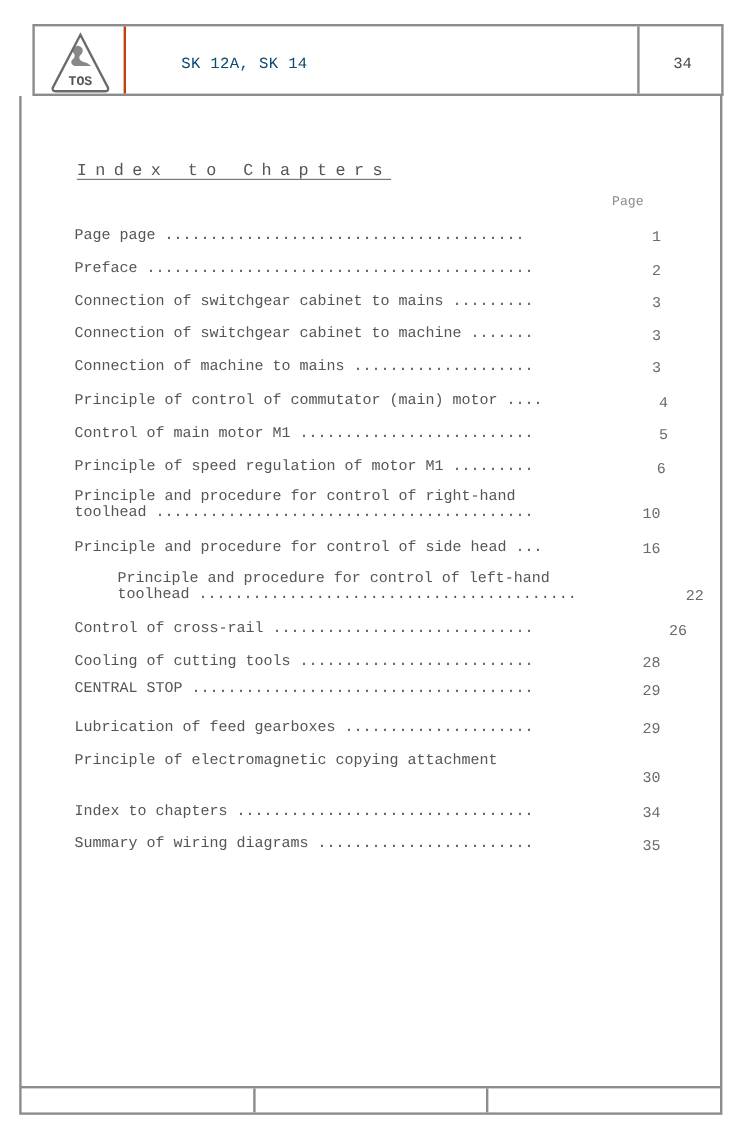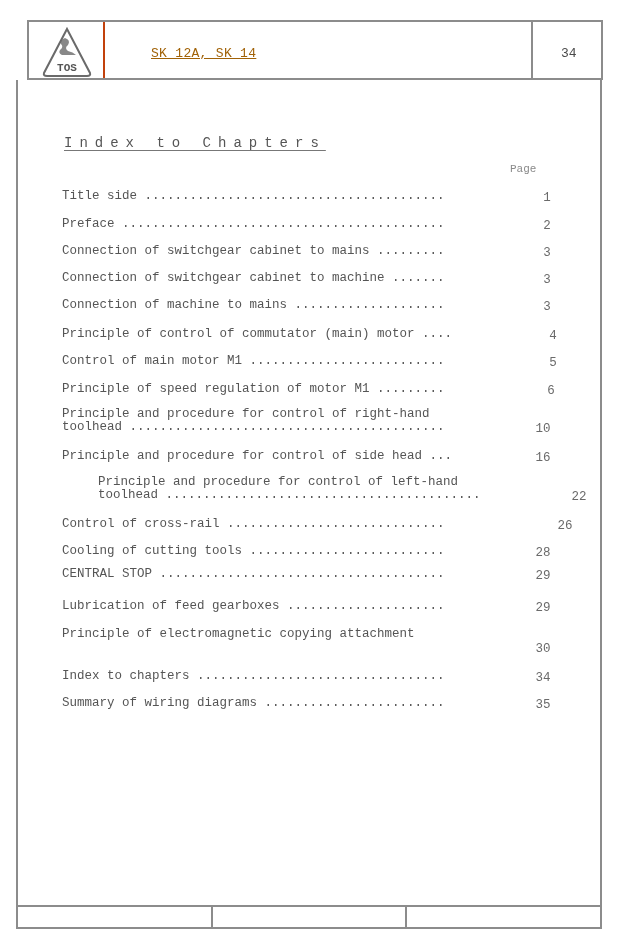--- a/index.html
+++ b/index.html
@@ -25,21 +25,21 @@
       width: 76px; height: 100%;
       border-right: 2px solid #c2410c;
     }
     .logo-cell svg { position: absolute; left: 12px; top: 4px; }
     .title-cell {
       position: absolute; left: 76px; top: 0;
       width: 430px; height: 100%;
     }
     .title-text {
       position: absolute; left: 46px; top: 24px;
-      font-size: 13px; color: #a16207; letter-spacing: 0.3px; text-decoration: underline;
+      font-size: 13px; color: #0c4a6e; letter-spacing: 0.3px;
     }
     .pagenum-cell {
       position: absolute; right: 0; top: 0;
       width: 70px; height: 100%;
       border-left: 2px solid #8c8c8c;
     }
     .pagenum-text {
       position: absolute; left: 28px; top: 24px;
       font-size: 13px; color: #4a4a4a;
     }
@@ -104,21 +104,21 @@
   </div>
 </div>
 
 <div class="body-box"></div>
 
 <div class="index-title">Index to Chapters</div>
 <div class="page-col-label">Page</div>
 
 <div class="toc" id="toc">
     <div class="toc-entry" style="top: 190px;">
-      <span class="toc-text">Title side ........................................</span>
+      <span class="toc-text">Page page ........................................</span>
       <span class="toc-page" style="left: 470px; top: 2px;">1</span>
     </div>
     <div class="toc-entry" style="top: 218px;">
       <span class="toc-text">Preface ...........................................</span>
       <span class="toc-page" style="left: 470px; top: 2px;">2</span>
     </div>
     <div class="toc-entry" style="top: 245px;">
       <span class="toc-text">Connection of switchgear cabinet to mains .........</span>
       <span class="toc-page" style="left: 470px; top: 2px;">3</span>
     </div>

